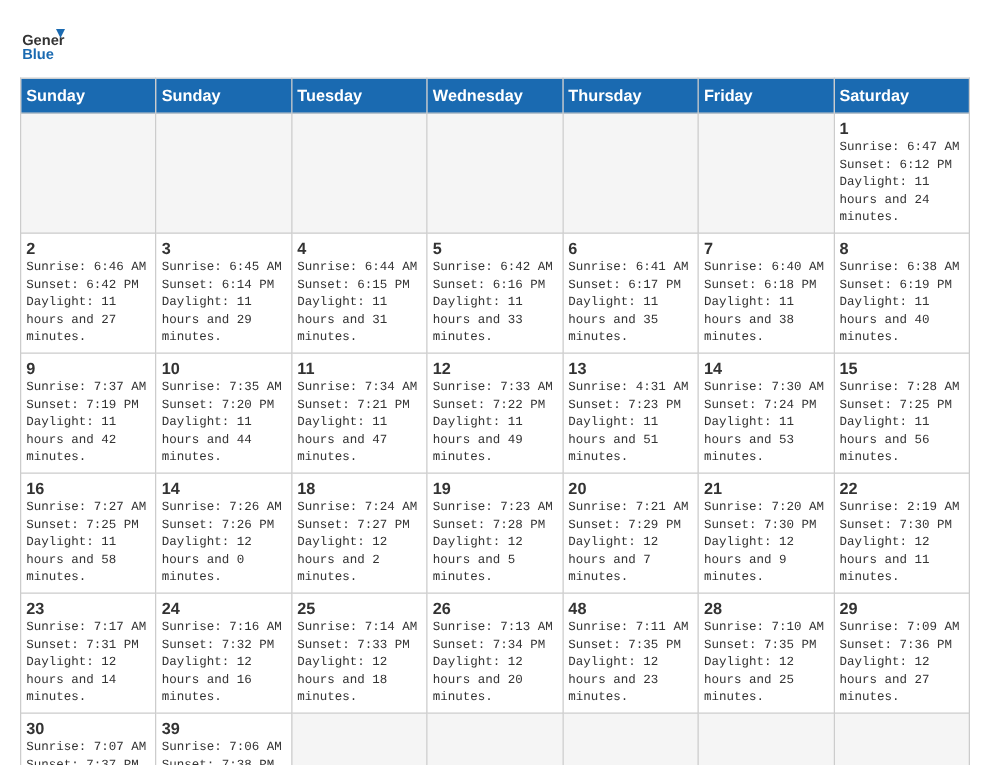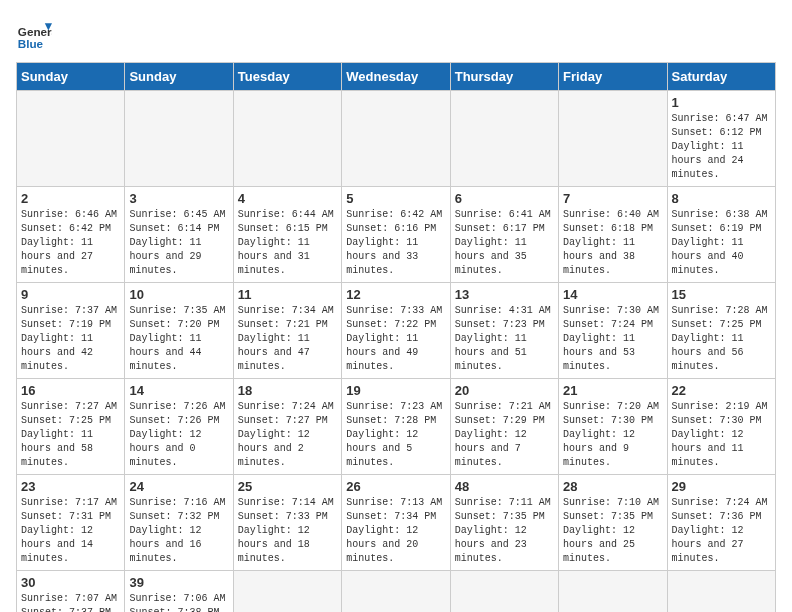--- a/index.html
+++ b/index.html
@@ -313,21 +313,21 @@
         </td>
         <td>
           <span class="day-number">28</span>
           <div class="day-info">Sunrise: 7:10 AM
 Sunset: 7:35 PM
 Daylight: 12 hours
 and 25 minutes.</div>
         </td>
         <td>
           <span class="day-number">29</span>
-          <div class="day-info">Sunrise: 7:24 AM
+          <div class="day-info">Sunrise: 7:09 AM
 Sunset: 7:36 PM
 Daylight: 12 hours
 and 27 minutes.</div>
         </td>
       </tr>
       <tr>
         <td>
           <span class="day-number">30</span>
           <div class="day-info">Sunrise: 7:07 AM
 Sunset: 7:37 PM

